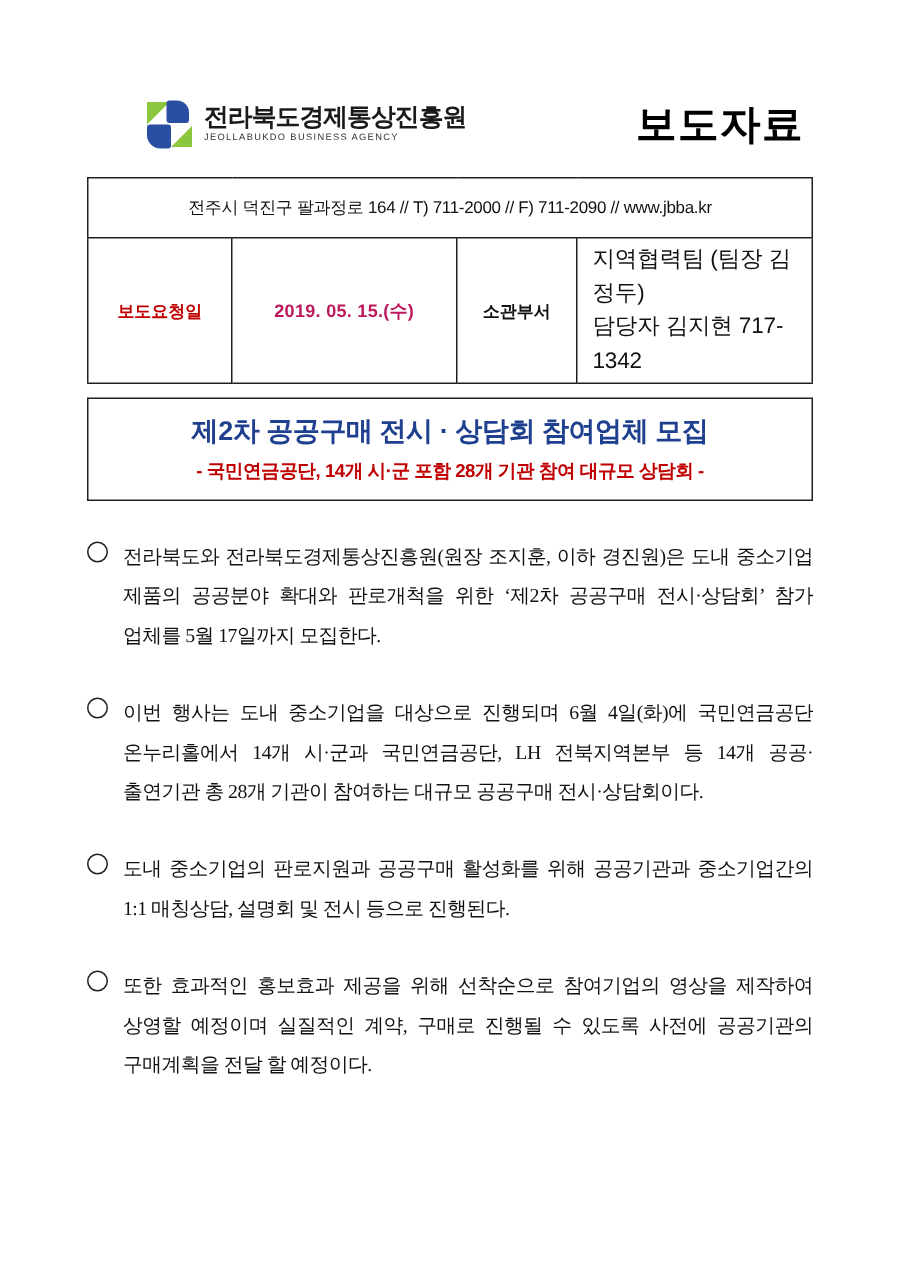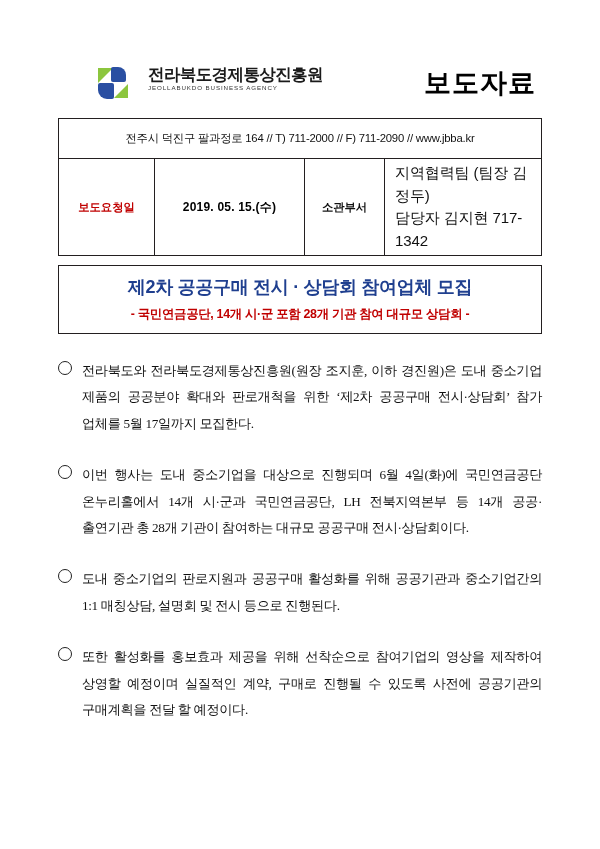--- a/index.html
+++ b/index.html
@@ -24,21 +24,22 @@
   
   .header {
     display: flex;
     align-items: center;
     justify-content: space-between;
     padding: 0 2px 0 8px;
     height: 62px;
   }
   .brand {
     display: flex;
-    gap: 16px;
+    align-items: center;
+    gap: 4px;
     padding-left: 32px;
   }
   .logo-mark {
     width: 34px;
     height: 34px;
     position: relative;
     flex: 0 0 auto;
   }
   .logo-mark .s1 {
     position: absolute;
@@ -122,21 +123,21 @@
     font-weight: bold;
     color: #c00000;
     height: 42px;
     border-left: none !important;
   }
   .val-date {
     width: 150px;
     text-align: center;
     font-size: 12px;
     font-weight: bold;
-    color: #000000;
+    color: #be185d;
     letter-spacing: 0.2px;
   }
   .lbl-dept {
     width: 80px;
     text-align: center;
     font-size: 11.3px;
     font-weight: bold;
     color: #111;
   }
   .val-contact {
@@ -256,18 +257,18 @@
       <div class="ptext">이번 행사는 도내 중소기업을 대상으로 진행되며 6월 4일(화)에 국민연금공단 온누리홀에서 14개 시·군과 국민연금공단, LH 전북지역본부 등 14개 공공·출연기관 총 28개 기관이 참여하는 대규모 공공구매 전시·상담회이다.</div>
     </div>
 
     <div class="para">
       <span class="bullet"></span>
       <div class="ptext">도내 중소기업의 판로지원과 공공구매 활성화를 위해 공공기관과 중소기업간의 1:1 매칭상담, 설명회 및 전시 등으로 진행된다.</div>
     </div>
 
     <div class="para">
       <span class="bullet"></span>
-      <div class="ptext">또한 활성화를 홍보효과 제공을 위해 선착순으로 참여기업의 영상을 제작하여 상영할 예정이며 실질적인 계약, 구매로 진행될 수 있도록 사전에 공공기관의 구매계획을 전달 할 예정이다.</div>
+      <div class="ptext">또한 효과적인 홍보효과 제공을 위해 선착순으로 참여기업의 영상을 제작하여 상영할 예정이며 실질적인 계약, 구매로 진행될 수 있도록 사전에 공공기관의 구매계획을 전달 할 예정이다.</div>
     </div>
 
 
   </div>
 </div>
 
 </body></html>

